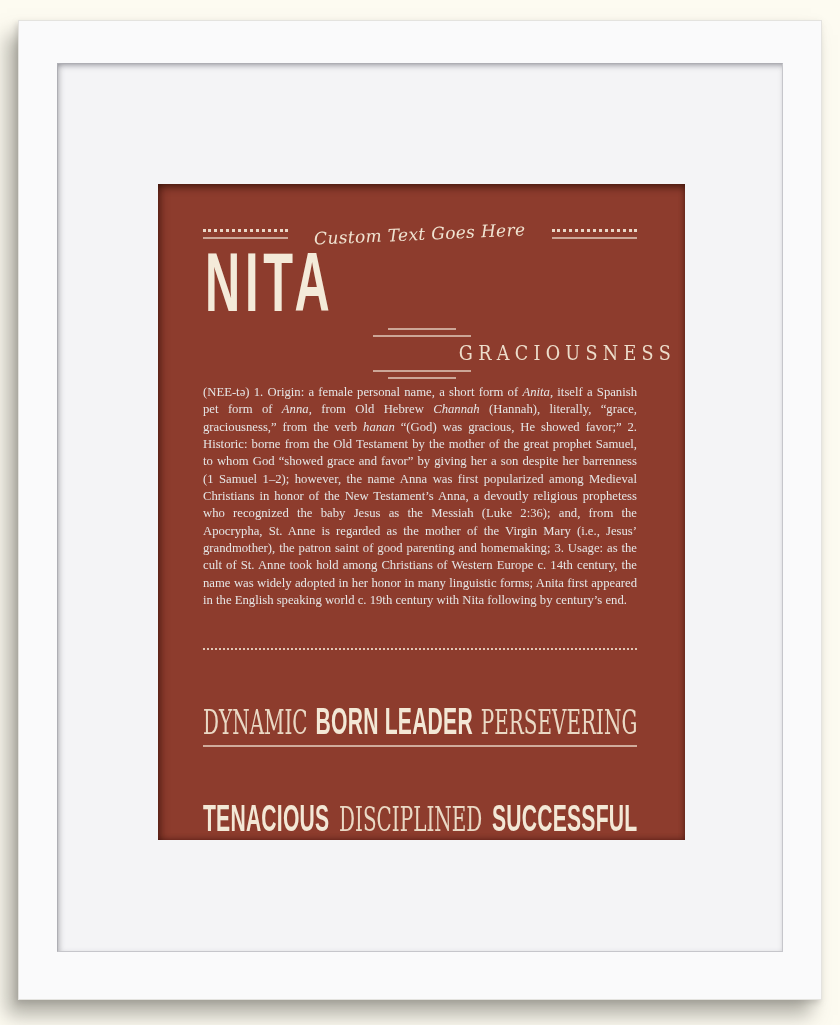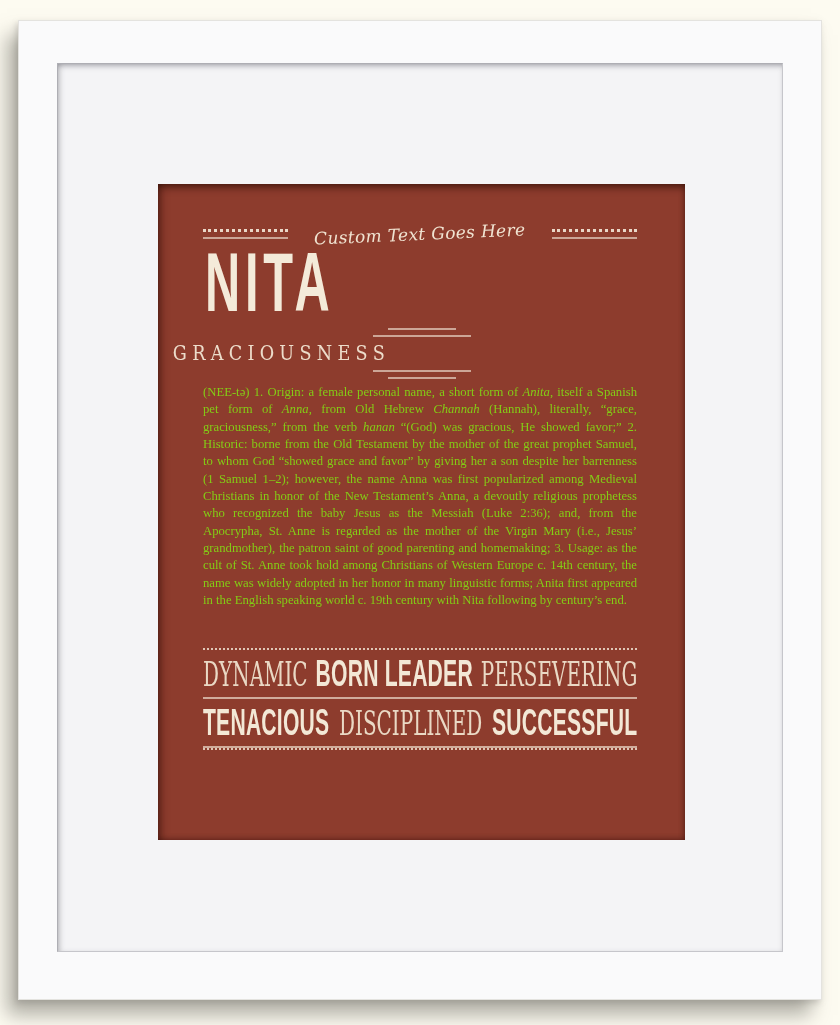--- a/index.html
+++ b/index.html
@@ -56,40 +56,40 @@
   }
   
   .rule-pair{position:absolute;left:0;right:0;}
   .rule-pair .r{margin:0 auto;height:2px;background:rgba(244,232,216,.62);}
   .rule-pair .r + .r{margin-top:5px;}
   .rp1{top:144px;}
   .rp2{top:186px;}
   .r.w-short{width:68px;}
   .r.w-long{width:98px;}
   .meaning-row{position:absolute;left:0;right:0;top:156px;height:26px;
-    display:flex;align-items:center;justify-content:flex-start;}
+    display:flex;align-items:center;justify-content:flex-end;}
   .meaning{
     font-family:"DejaVu Serif",serif;font-size:20px;line-height:1;
     letter-spacing:6px;margin-right:-6px;color:#edddcb;
     transform:scaleX(.88);white-space:nowrap;
   }
   
   .desc{
     position:absolute;left:45px;top:200px;width:434px;height:252px;
     font-family:"Liberation Serif",serif;font-size:12.7px;line-height:17.35px;
-    color:#84cc16;text-align:justify;overflow:hidden;
+    color:#e5e5e5;text-align:justify;overflow:hidden;
   }
   .desc i{font-style:italic;}
   
   .traits{
     position:absolute;left:45px;top:464px;width:434px;
     border-top:2px dotted rgba(244,232,216,.8);
     border-bottom:2px dotted rgba(244,232,216,.8);
   }
-  .trait-row{height:47px;display:flex;align-items:center;overflow:visible;}
+  .trait-row{height:47px;display:flex;align-items:center;overflow:visible;margin-top:48px;}
   .trait-row-inner{
     flex:none;width:740px;display:flex;justify-content:space-between;
     align-items:center;transform:scaleX(.587);transform-origin:left center;
   }
   .trait-divider{height:0;border-top:2px solid rgba(244,232,216,.65);}
   .trait-word{white-space:nowrap;line-height:1;}
   .trait-word.sans{
     font-family:"Liberation Sans",sans-serif;font-weight:700;
     font-size:36px;letter-spacing:.01em;color:#f3e8d6;
   }

